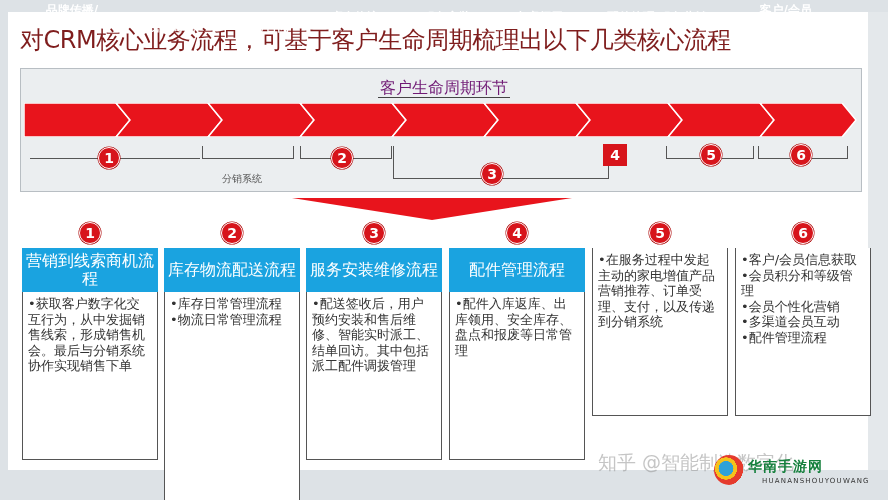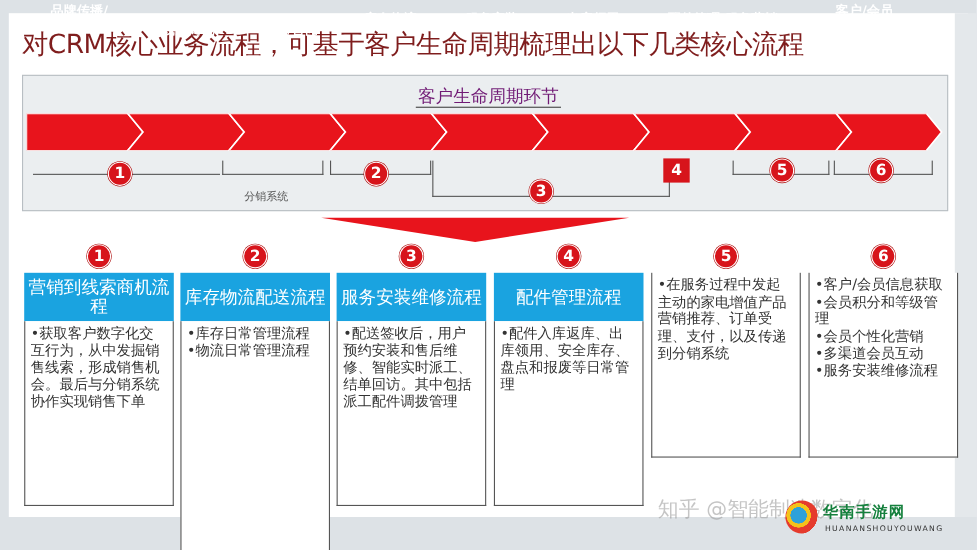--- a/index.html
+++ b/index.html
@@ -23,21 +23,21 @@
   .card { position: absolute; top: 248px; width: 136px; }
   .card-num { position: absolute; top: -26px; left: 50%; margin-left: -11px; }
   .card-head { background: #1aa3e0; color: #fff; font-size: 16px; height: 44px; display: flex; align-items: center; justify-content: center; text-align: center; line-height: 18px; padding: 0 4px; }
   .card-body { border: 1.5px solid #555; border-top: none; background: #fff; height: 168px; padding: 4px 5px; font-size: 13px; color: #333; line-height: 15.5px; }
   .card-body div { word-break: break-all; }
   .watermark { position: absolute; left: 598px; top: 450px; font-size: 19px; color: rgba(150,150,150,0.55); white-space: nowrap; }
   .logo { position: absolute; left: 714px; top: 455px; display: flex; align-items: center; }
   .logo-icon { width: 30px; height: 30px; border-radius: 50%; background: radial-gradient(circle at 40% 45%, #2ea1d9 0 30%, #f4c21b 31% 45%, #e53b2d 46% 70%, transparent 71%); }
   .logo-text { margin-left: 4px; }
   .logo-main { font-size: 14px; font-weight: bold; color: #15803d; letter-spacing: 1px; line-height: 22px; }
-  .logo-sub { font-size: 7px; color: #333; letter-spacing: 1.2px; margin-left: 2px; }
+  .logo-sub { font-size: 7px; color: #333; letter-spacing: 1.2px; margin-left: 14px; }
 </style>
 </head>
 <body>
 
 <div class="slide"></div>
 <div class="right-strip"></div>
 <div class="bottom-band"></div>
 
 <div class="title">对CRM核心业务流程，可基于客户生命周期梳理出以下几类核心流程</div>
 
@@ -147,21 +147,21 @@
   </div>
 </div>
 
 <div class="card" style="left:735px;">
   <div class="num-circle card-num">6</div>
   <div class="card-body">
     <div>•客户/会员信息获取</div>
     <div>•会员积分和等级管理</div>
     <div>•会员个性化营销</div>
     <div>•多渠道会员互动</div>
-    <div>•服务安装维修流程</div>
+    <div>•配件管理流程</div>
   </div>
 </div>
 
 <div class="watermark">知乎 @智能制造数字化</div>
 
 <div class="logo">
   <div class="logo-icon"></div>
   <div class="logo-text">
     <div class="logo-main">华南手游网</div>
     <div class="logo-sub">HUANANSHOUYOUWANG</div>

